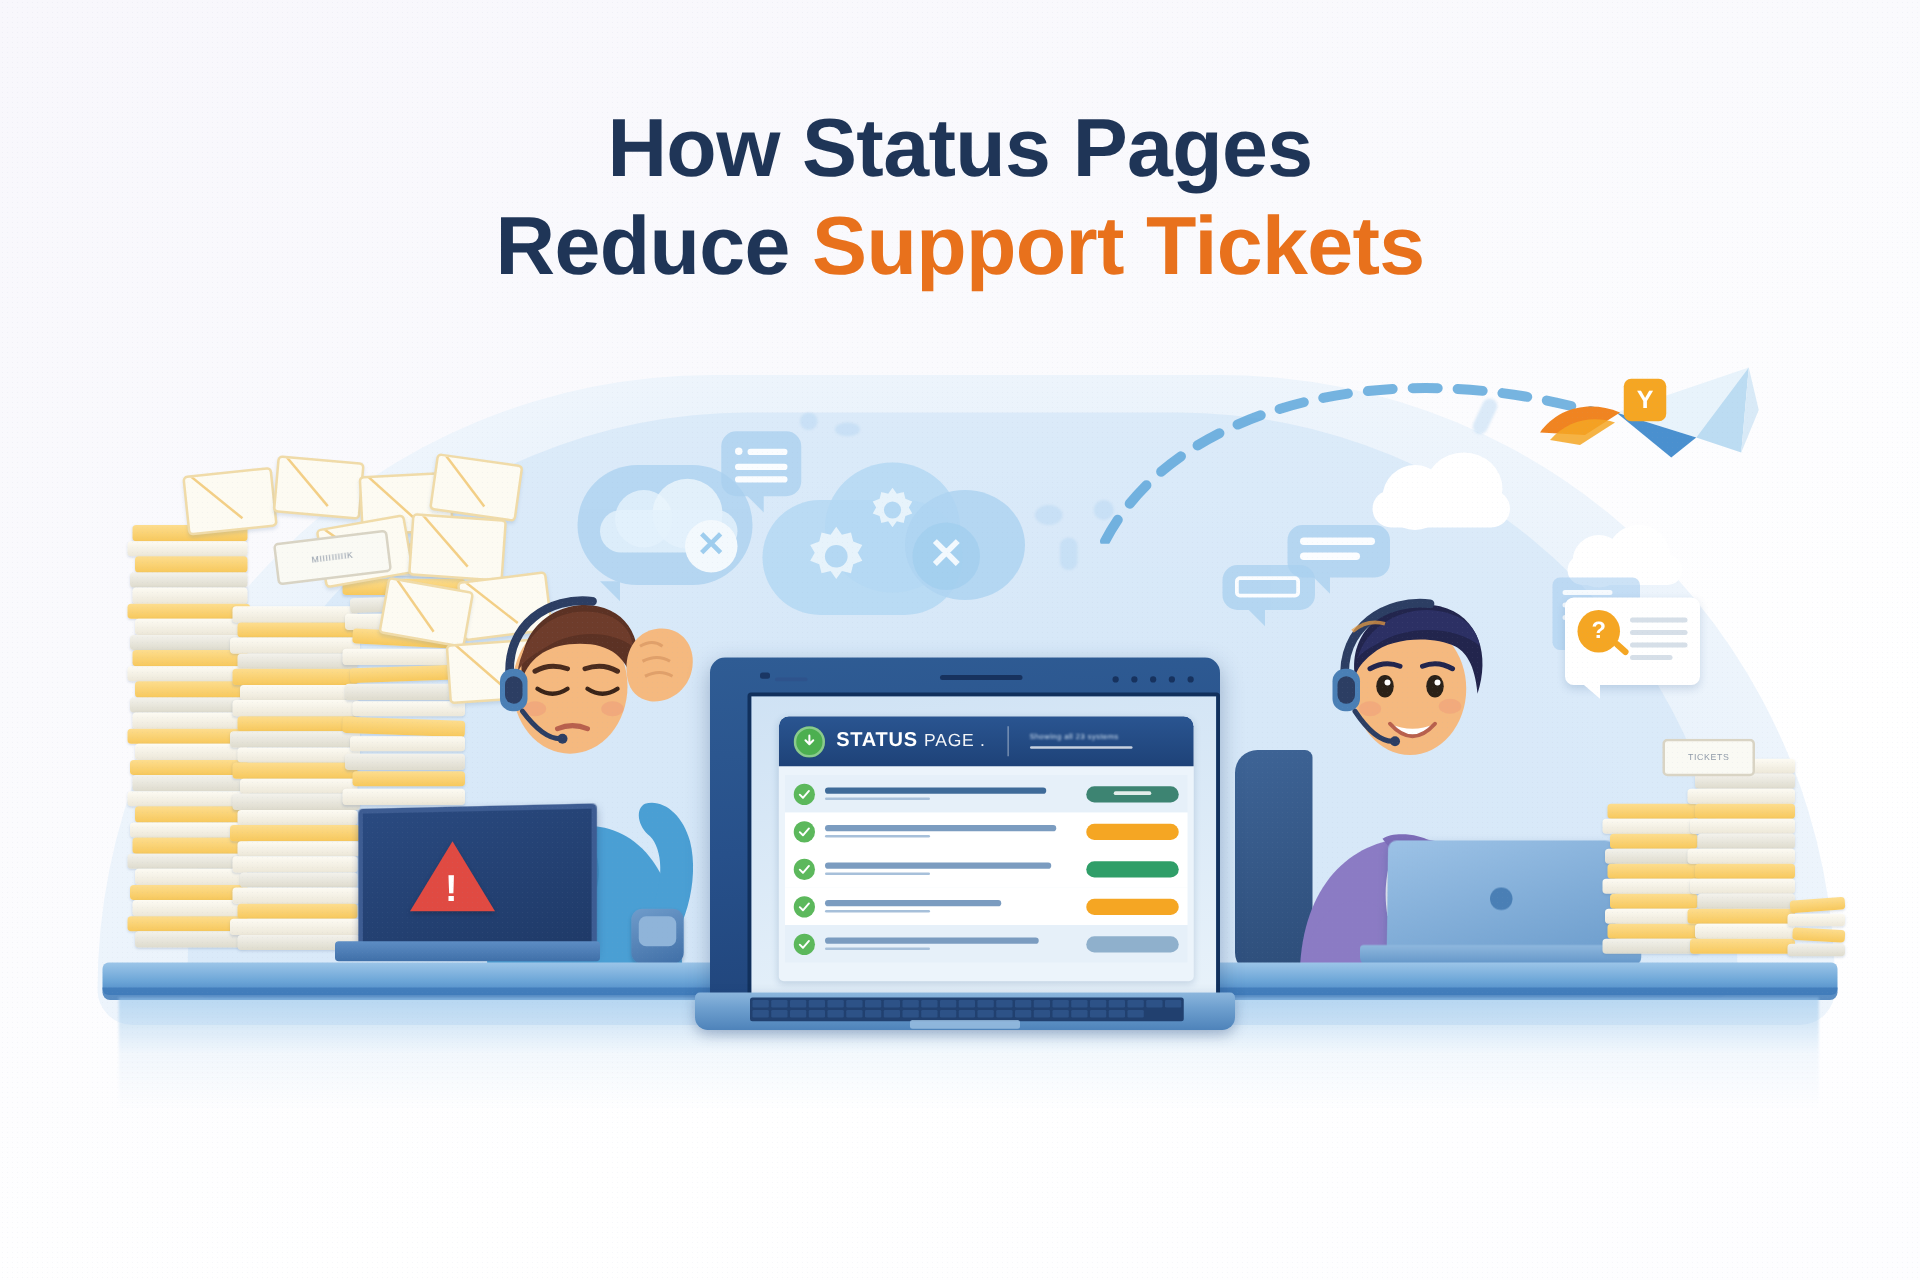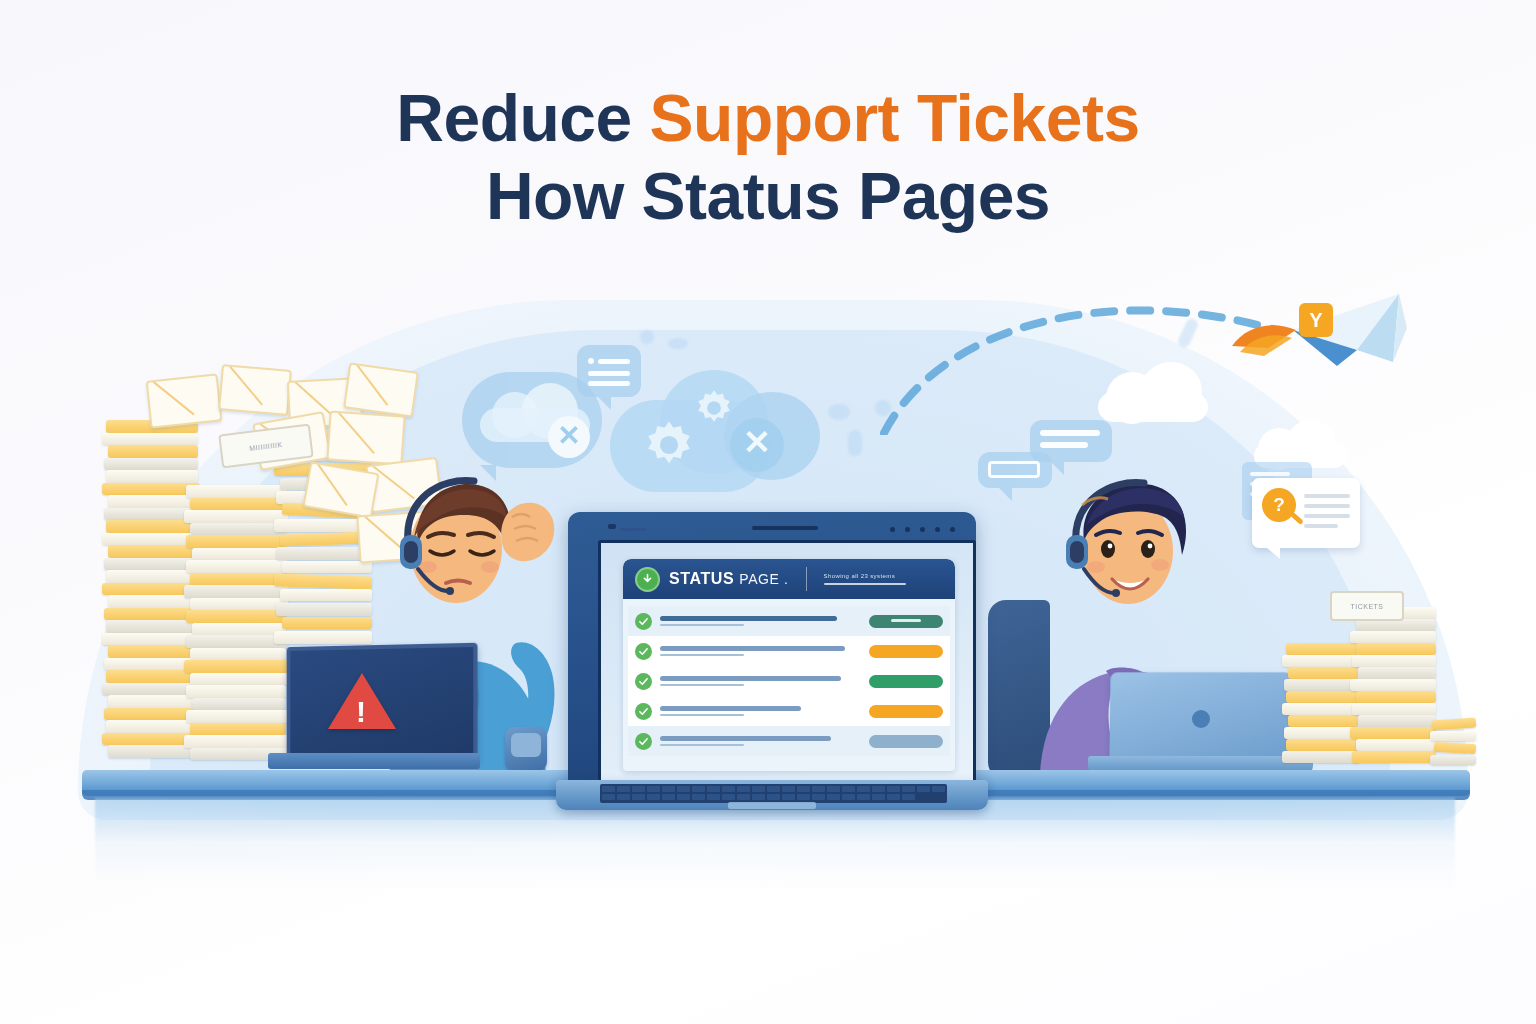--- a/index.html
+++ b/index.html
@@ -94,21 +94,21 @@
     background:linear-gradient(180deg,#5d8dc4,#3f6fa8);border-radius:3px;}
 
   
   #mouse{position:absolute;left:505px;top:727px;width:42px;height:44px;
     background:linear-gradient(160deg,#6f9ccb,#3f6ea6);border-radius:9px;
     box-shadow:0 2px 3px rgba(40,70,110,.3);}
   #mouse-top{position:absolute;left:511px;top:733px;width:30px;height:24px;
     background:#8fb4d9;border-radius:6px;}
 
   
-  #laptop{position:absolute;left:556px;top:512px;width:432px;height:300px;z-index:20;}
+  #laptop{position:absolute;left:556px;top:526px;width:432px;height:300px;z-index:20;}
   #lid{position:absolute;left:12px;top:0;width:408px;height:282px;
     background:linear-gradient(175deg,#2f5c94 0%,#27508a 50%,#1f4379 100%);
     border-radius:12px 12px 3px 3px;box-shadow:0 6px 18px rgba(30,60,110,.35);}
   #bezel-cam{position:absolute;left:184px;top:14px;width:66px;height:4px;
     background:#17325e;border-radius:2px;}
   #bezel-left{position:absolute;left:40px;top:12px;width:8px;height:5px;background:#1a3664;border-radius:2px;}
   #bezel-left2{position:absolute;left:52px;top:16px;width:26px;height:3px;background:#2e538c;border-radius:2px;}
   .bzdot{position:absolute;top:15px;width:5px;height:5px;background:#17325e;border-radius:50%;}
   #screen{position:absolute;left:30px;top:28px;width:372px;height:240px;
     background:linear-gradient(170deg,#cfe2f4,#e8f2fa);border:3px solid #11305c;border-radius:3px;overflow:hidden;}
@@ -268,24 +268,24 @@
 
   <div id="help-card"></div>
   <div id="magnify">?</div>
   <div id="magnify-handle"></div>
   <div class="hcline" style="left:1304px;top:494px;width:46px;"></div>
   <div class="hcline" style="left:1304px;top:504px;width:46px;"></div>
   <div class="hcline" style="left:1304px;top:514px;width:46px;"></div>
   <div class="hcline" style="left:1304px;top:524px;width:34px;"></div>
 
   <div id="title-block">
+    <div class="title-line t-navy">How Status Pages</div>
     <div class="title-line">
       <span class="t-navy">Reduce </span><span class="t-orange">Support Tickets</span>
     </div>
-    <div class="title-line t-navy">How Status Pages</div>
   </div>
 
   <div id="stack-left">
 
     <div class="tkt y" style="left:6px;top:55px;width:92px;height:13px;"></div>
     <div class="tkt w" style="left:2px;top:68px;width:96px;height:12px;"></div>
     <div class="tkt y" style="left:8px;top:80px;width:90px;height:13px;"></div>
     <div class="tkt g" style="left:4px;top:93px;width:94px;height:12px;"></div>
     <div class="tkt w" style="left:6px;top:105px;width:92px;height:13px;"></div>
     <div class="tkt y" style="left:2px;top:118px;width:98px;height:12px;"></div>

